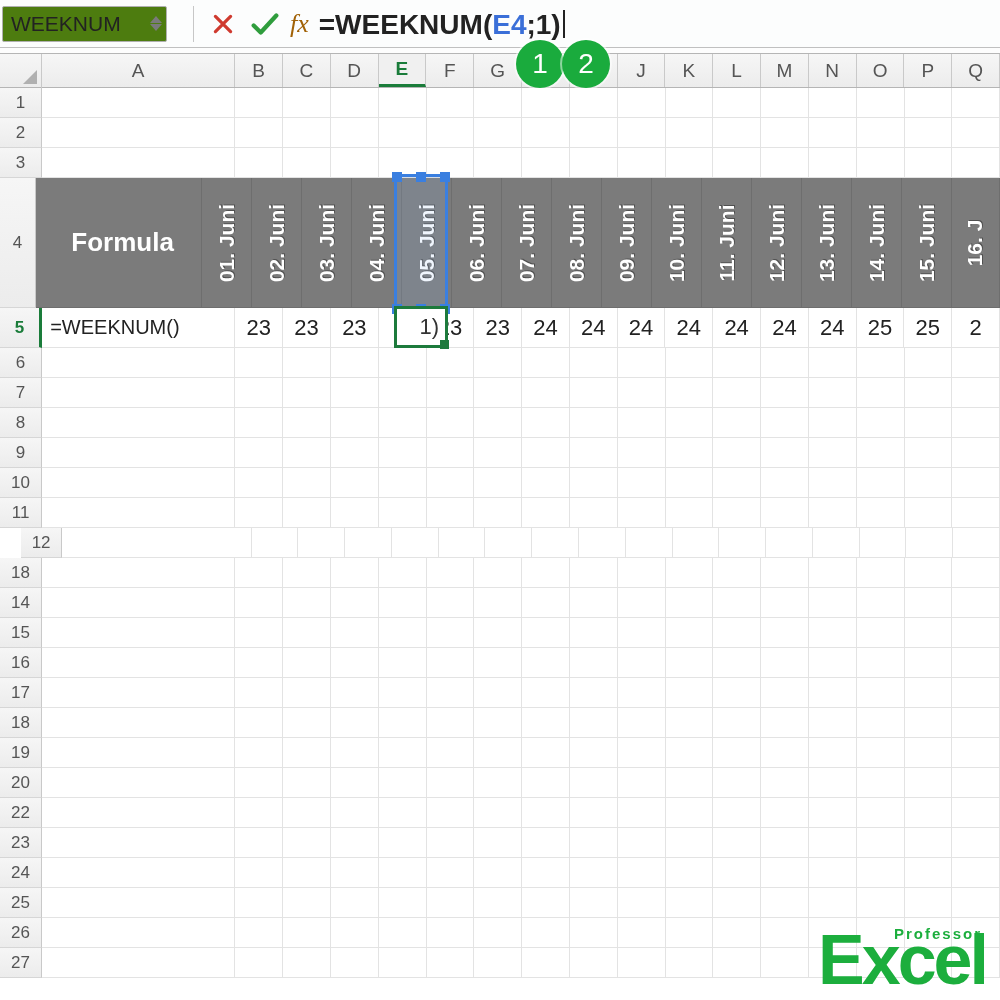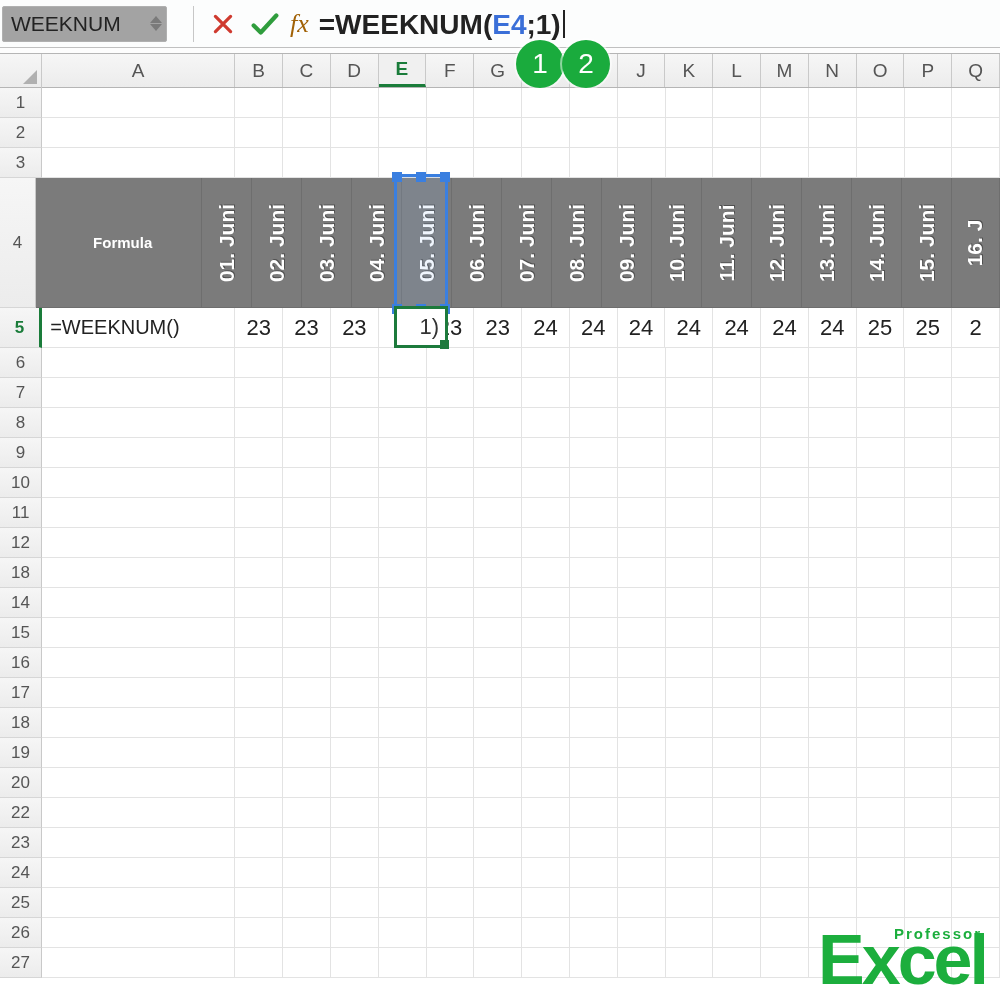--- a/index.html
+++ b/index.html
@@ -22,21 +22,21 @@
     background: #fcfdfd;
     padding: 0 2px;
   }
   .name-box {
     display: flex;
     align-items: center;
     border: 1px solid #b0b0b0;
     border-radius: 2px;
     height: 36px;
     width: 165px;
-    background: #a3a3a3;
+    background: #4d7c0f;
     justify-content: space-between;
     padding: 2px 4px 2px 8px;
     margin-right: 18px;
   }
   .name-box .txt {
     font-size: 21px;
     color: #222;
     white-space: nowrap;
     overflow: hidden;
   }
@@ -137,21 +137,21 @@
   }
   .cell.colA { width:202px; justify-content:flex-start; padding-left:8px; }
   .cell.narrow { width:50px; }
 
   
   .row.hdr4 { height:130px; }
   .row.hdr4 .cell {
     background:#7b7b7b; color:#fff; border-right:1px solid #6e6e6e;
     border-bottom:1px solid #6e6e6e;
   }
-  .row.hdr4 .cell.colA { font-weight:700; font-size:15px; justify-content:center; }
+  .row.hdr4 .cell.colA { font-weight:700; font-size:26px; justify-content:center; }
   .row.hdr4 .cell.narrow span {
     transform: rotate(-90deg);
     white-space: nowrap;
     font-weight:700; font-size:21px;
     text-shadow: 1px 1px 0 rgba(0,0,0,0.35);
   }
 
   
   .row.r5 .cell { font-size:22px; }
 
@@ -502,21 +502,21 @@
       <div class="cell narrow"></div>
       <div class="cell narrow"></div>
       <div class="cell narrow"></div>
       <div class="cell narrow"></div>
       <div class="cell narrow"></div>
       <div class="cell narrow"></div>
       <div class="cell narrow"></div>
       <div class="cell narrow"></div>
       <div class="cell narrow"></div>
     </div>
-    <div class="row" style="height: 30px;">
+    <div class="row" style="height: 30px; padding-left: 21px;">
       <div class="row-h">12</div>
       <div class="cell colA"></div>
       <div class="cell narrow"></div>
       <div class="cell narrow"></div>
       <div class="cell narrow"></div>
       <div class="cell narrow"></div>
       <div class="cell narrow"></div>
       <div class="cell narrow"></div>
       <div class="cell narrow"></div>
       <div class="cell narrow"></div>

